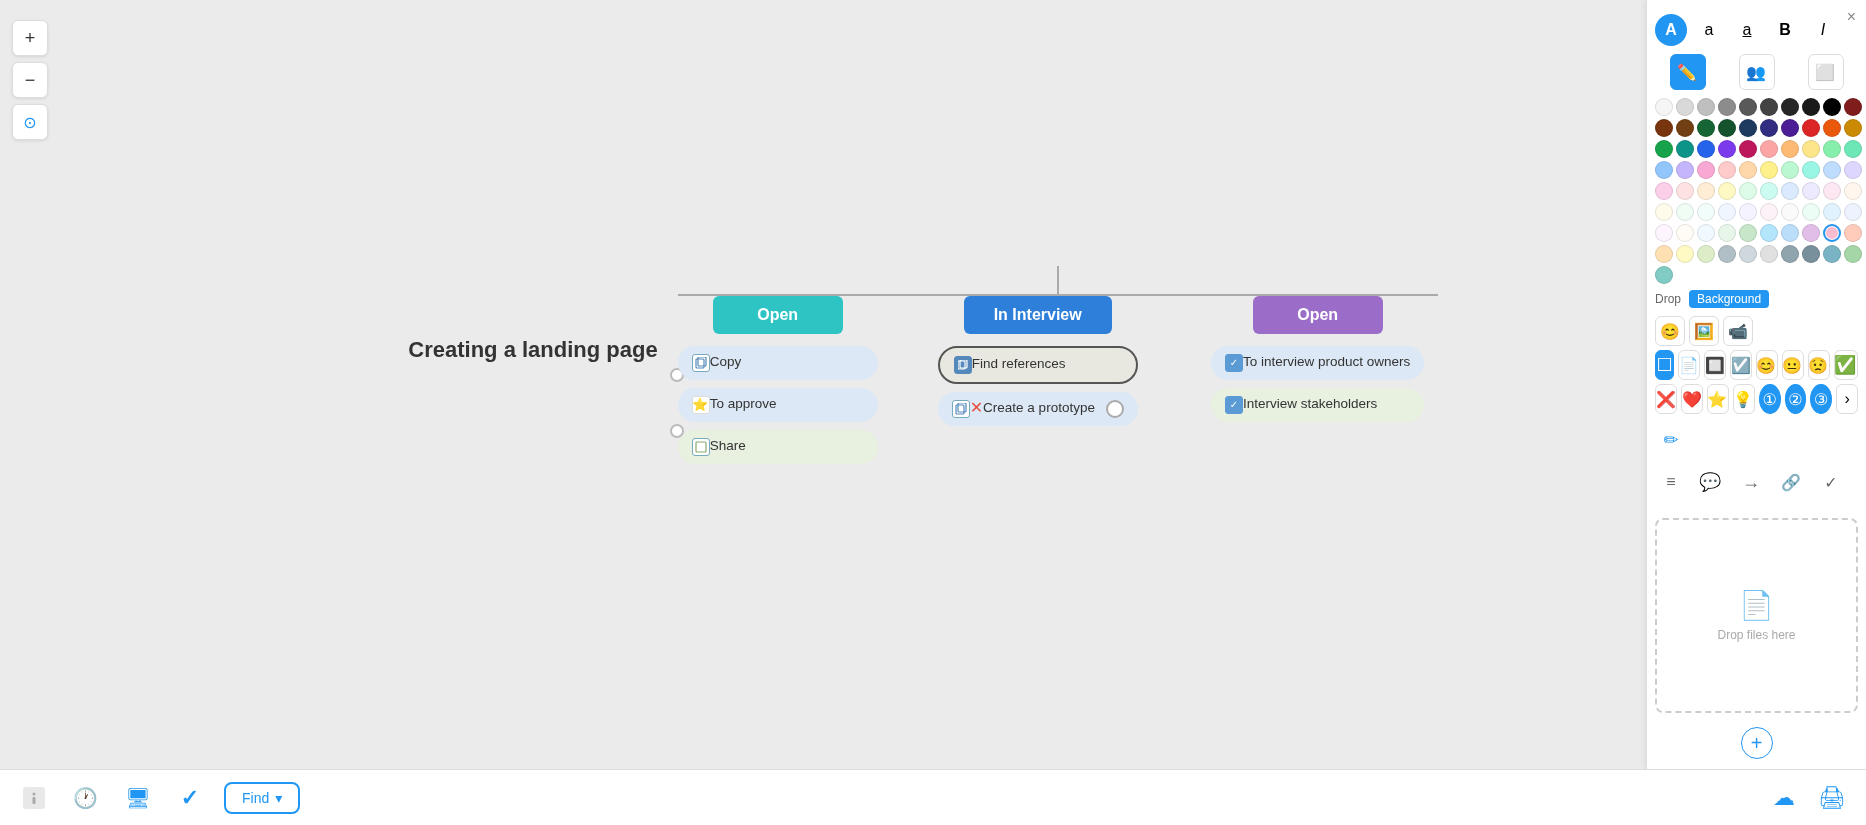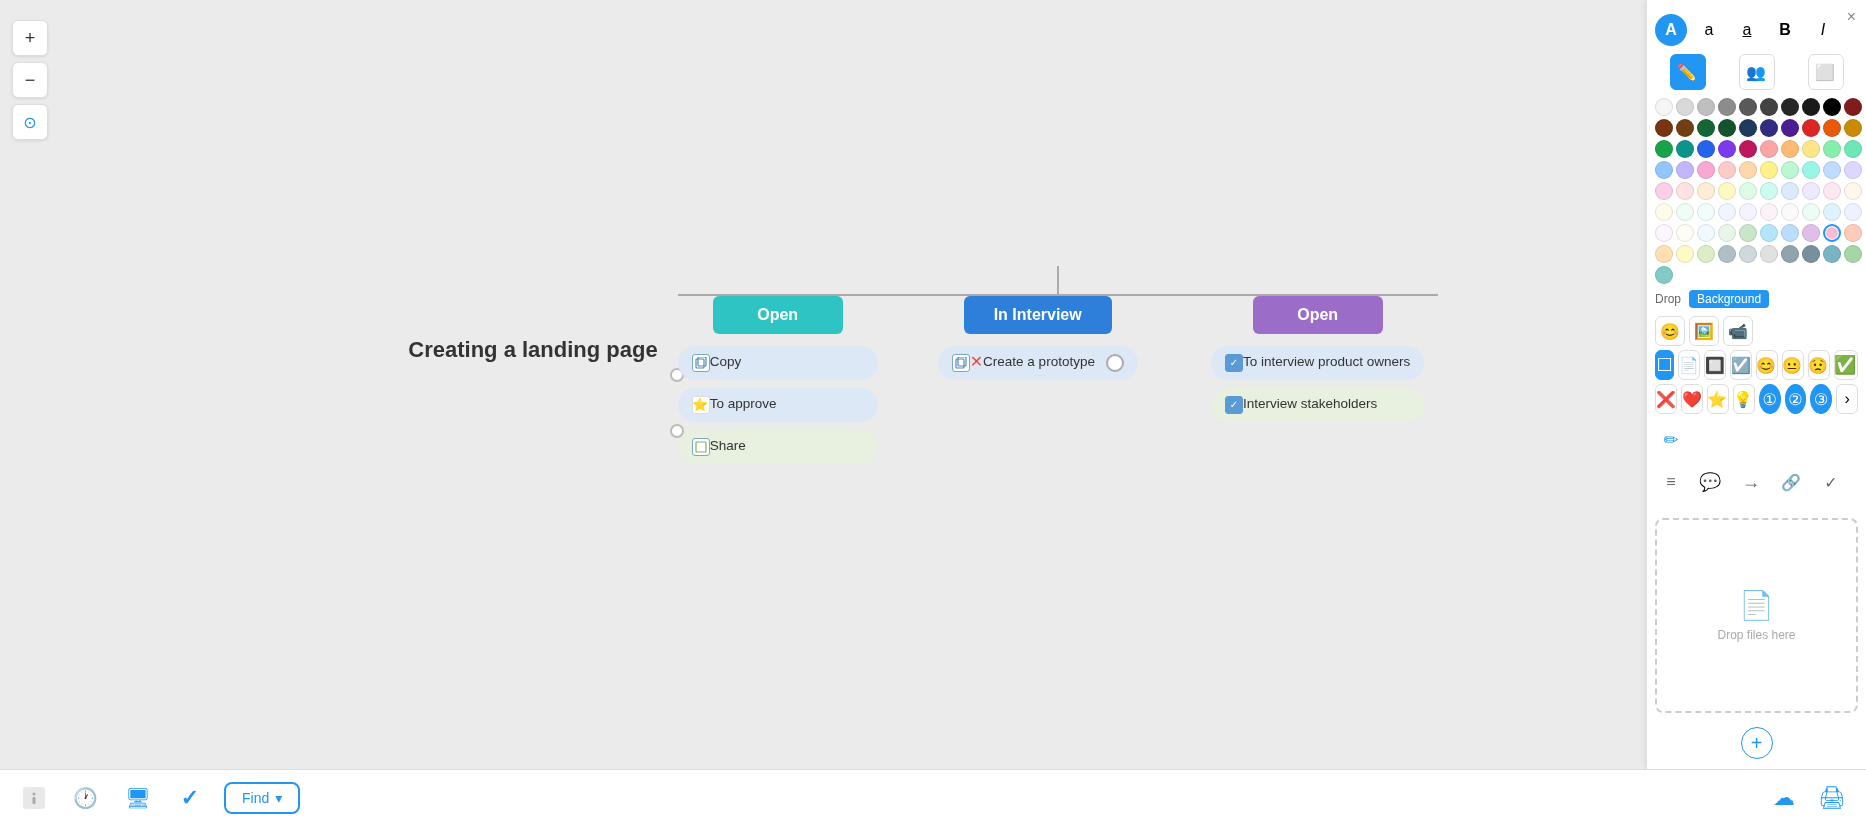--- a/index.html
+++ b/index.html
@@ -452,20 +452,29 @@
                 </div>
               </div>
             </div>
           </div>
 
           <div class="branch-col" style="width:280px;">
             <div class="col-header inprogress">In Interview</div>
             <div class="task-list">
 
 
+              <div class="task-item selected">
+                <div class="task-icon doc-icon" style="border-color:#5588bb; background:#5588bb;">
+                  <svg width="10" height="10" viewBox="0 0 10 10" fill="white">
+                      <rect x="0" y="1" width="7" height="8" rx="1" fill="none" stroke="white" stroke-width="1.2"></rect>
+                      <rect x="2" y="0" width="7" height="8" rx="1" fill="none" stroke="white" stroke-width="1.2"></rect>
+                    </svg>
+                </div>
+                <span>Find references</span>
+              </div>
 
               <div class="task-item">
                 <div class="task-icon doc-icon">
                   <svg width="12" height="12" viewBox="0 0 12 12" fill="none">
                       <rect x="1" y="2" width="8" height="9" rx="1" fill="none" stroke="#5588bb" stroke-width="1.2"></rect>
                       <rect x="3" y="0" width="8" height="9" rx="1" fill="none" stroke="#5588bb" stroke-width="1.2"></rect>
                     </svg>
                 </div>
                 <span style="color:#e74c3c; font-size:16px; line-height:1;">✕</span>
                 <span>Create a prototype</span>

